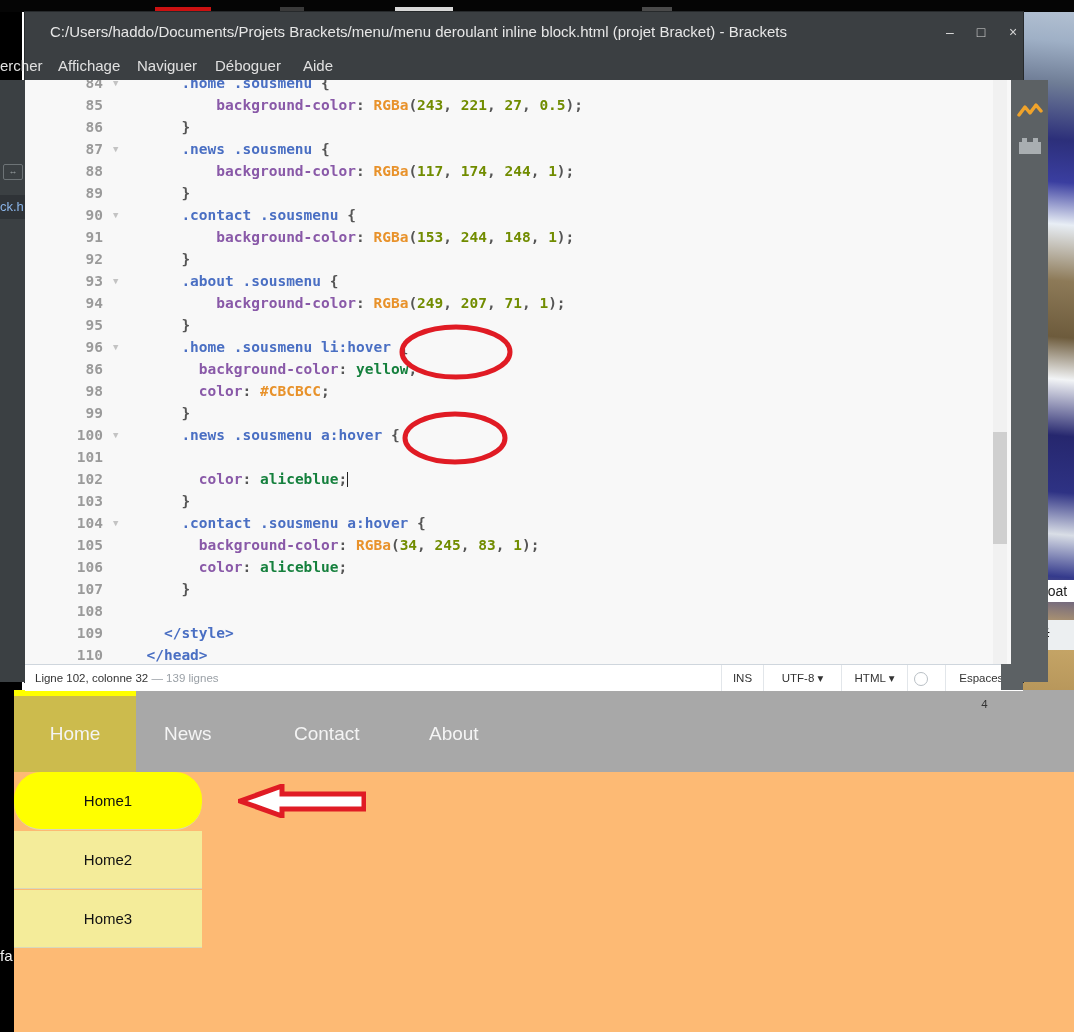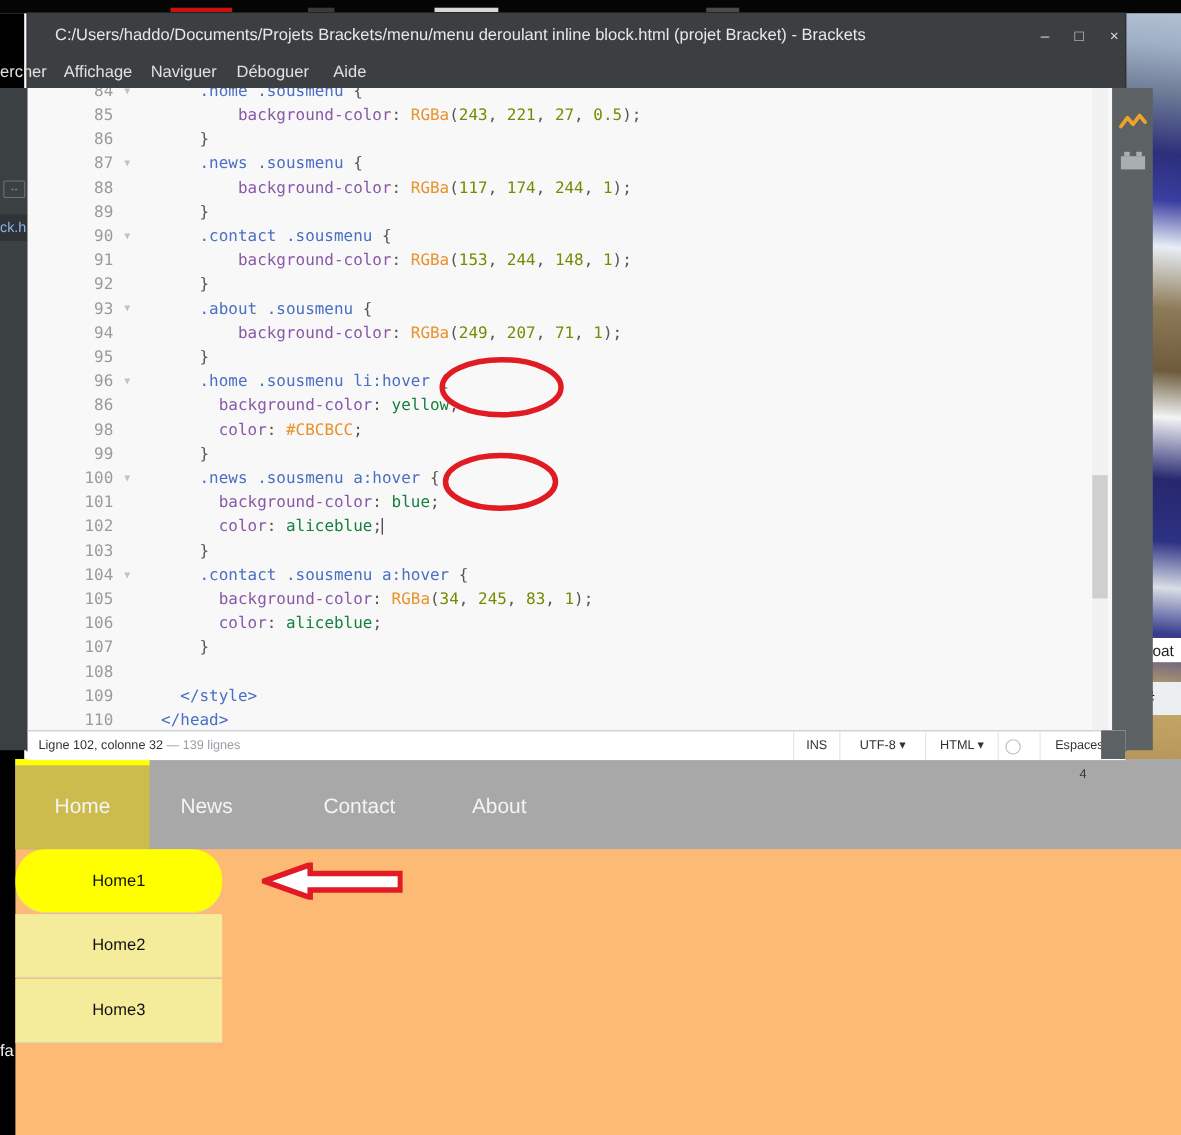--- a/index.html
+++ b/index.html
@@ -140,20 +140,21 @@
 
   
   #editor-area{
     position:absolute;left:0;top:68px;width:986px;height:584px;background:#f8f8f8;
     overflow:hidden;
   }
   #code-lines{
     position:absolute;left:0;top:-8px;width:986px;
     font-family:"DejaVu Sans Mono","Liberation Mono",monospace;
     font-size:14.5px;
+    font-weight:bold;
   }
   .code-line{
     position:relative;height:22px;line-height:22px;white-space:pre;
   }
   .gutter{
     position:absolute;left:0;top:0;width:82px;height:22px;
     color:#9a9a9a;text-align:right;padding-right:4px;box-sizing:border-box;
     font-size:14.5px;
   }
   .fold{
@@ -379,21 +380,20 @@
       </div>
 
       <div class="code-line">
         <span class="gutter">100</span>
         <span class="fold">▼</span>
         <span class="code-text"><span class="tok-sel">      .news .sousmenu a:hover</span><span class="tok-punct"> {</span></span>
       </div>
 
       <div class="code-line">
         <span class="gutter">101</span>
-        <span class="code-text"><span class="tok-prop">        background-color</span><span class="tok-punct">: </span><span class="tok-val">blue</span><span class="tok-punct">;</span></span>
       </div>
 
       <div class="code-line">
         <span class="gutter">102</span>
         <span class="code-text"><span class="tok-prop">        color</span><span class="tok-punct">: </span><span class="tok-val">aliceblue</span><span class="tok-punct">;</span><span class="cursor"></span></span>
       </div>
 
       <div class="code-line">
         <span class="gutter">103</span>
         <span class="code-text"><span class="tok-punct">      }</span></span>

